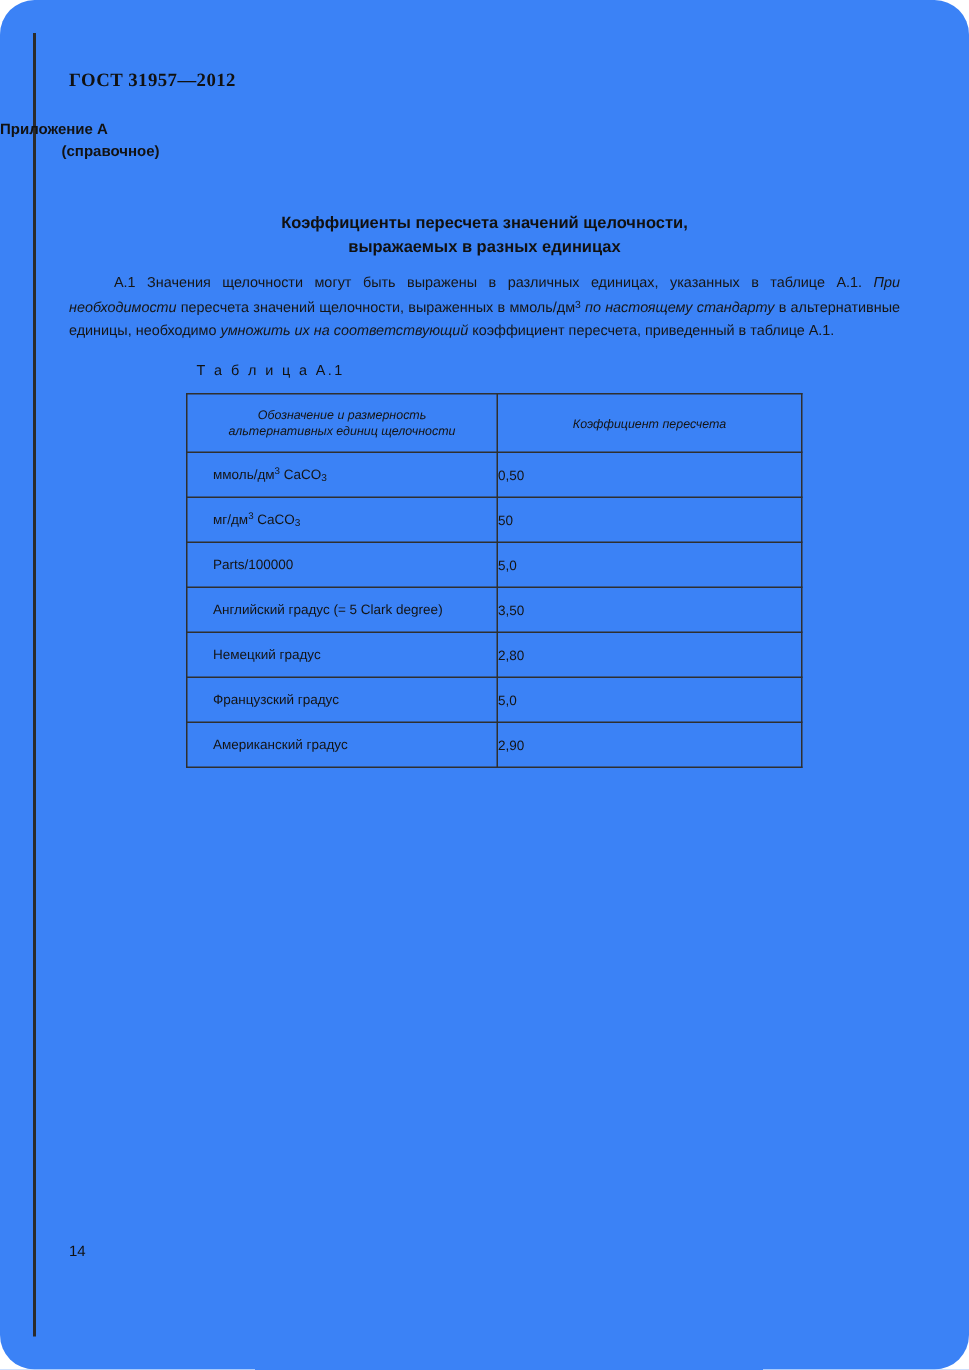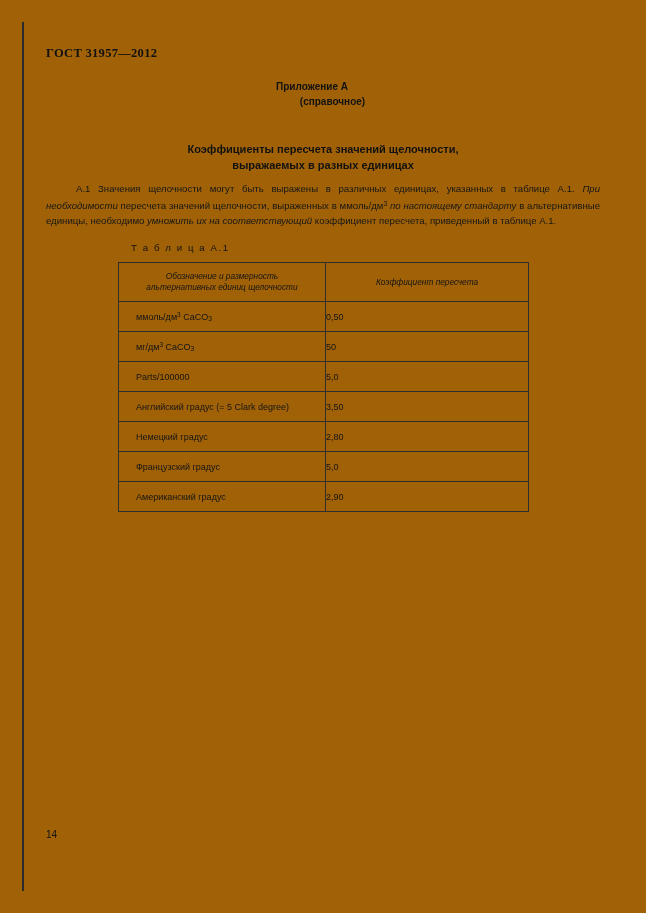--- a/index.html
+++ b/index.html
@@ -12,22 +12,23 @@
     height: 913px;
     position: relative;
     font-family: "Liberation Sans", sans-serif;
     color: #1a1a1a;
   }
   .page {
     position: absolute;
     left: 0; top: 0;
     width: 646px;
     height: 913px;
-    background: #a16207;
+    background: #3b82f6;
     overflow: hidden;
+    border-radius: 23px;
   }
   .left-rule {
     position: absolute;
     left: 22px;
     top: 22px;
     width: 2px;
     height: 869px;
     background: #2b2b2b;
   }
   .doc-header {
@@ -38,21 +39,21 @@
     letter-spacing: 0.3px;
     color: #111;
     font-family: "Liberation Serif", serif;
     font-weight: 700;
   }
   .appendix-block {
     position: absolute;
     left: 0;
     top: 79px;
     width: 624px;
-    text-align: center;
+    text-align: left;
     font-size: 10px;
     font-weight: 700;
     line-height: 15px;
     color: #121212;
   }
   .appendix-block .sub {
     font-weight: 700;
     margin-left: 41px;
   }
   .title-block {
@@ -81,21 +82,21 @@
   .table-caption {
     position: absolute;
     left: 131px;
     top: 242px;
     font-size: 9.6px;
     letter-spacing: 1.6px;
     color: #111;
   }
   table.conv {
     position: absolute;
-    left: 118px;
+    left: 124px;
     top: 262px;
     width: 410px;
     border-collapse: collapse;
     table-layout: fixed;
   }
   table.conv td, table.conv th {
     border: 1px solid #2f2f2f;
     padding: 0;
     color: #141414;
   }

